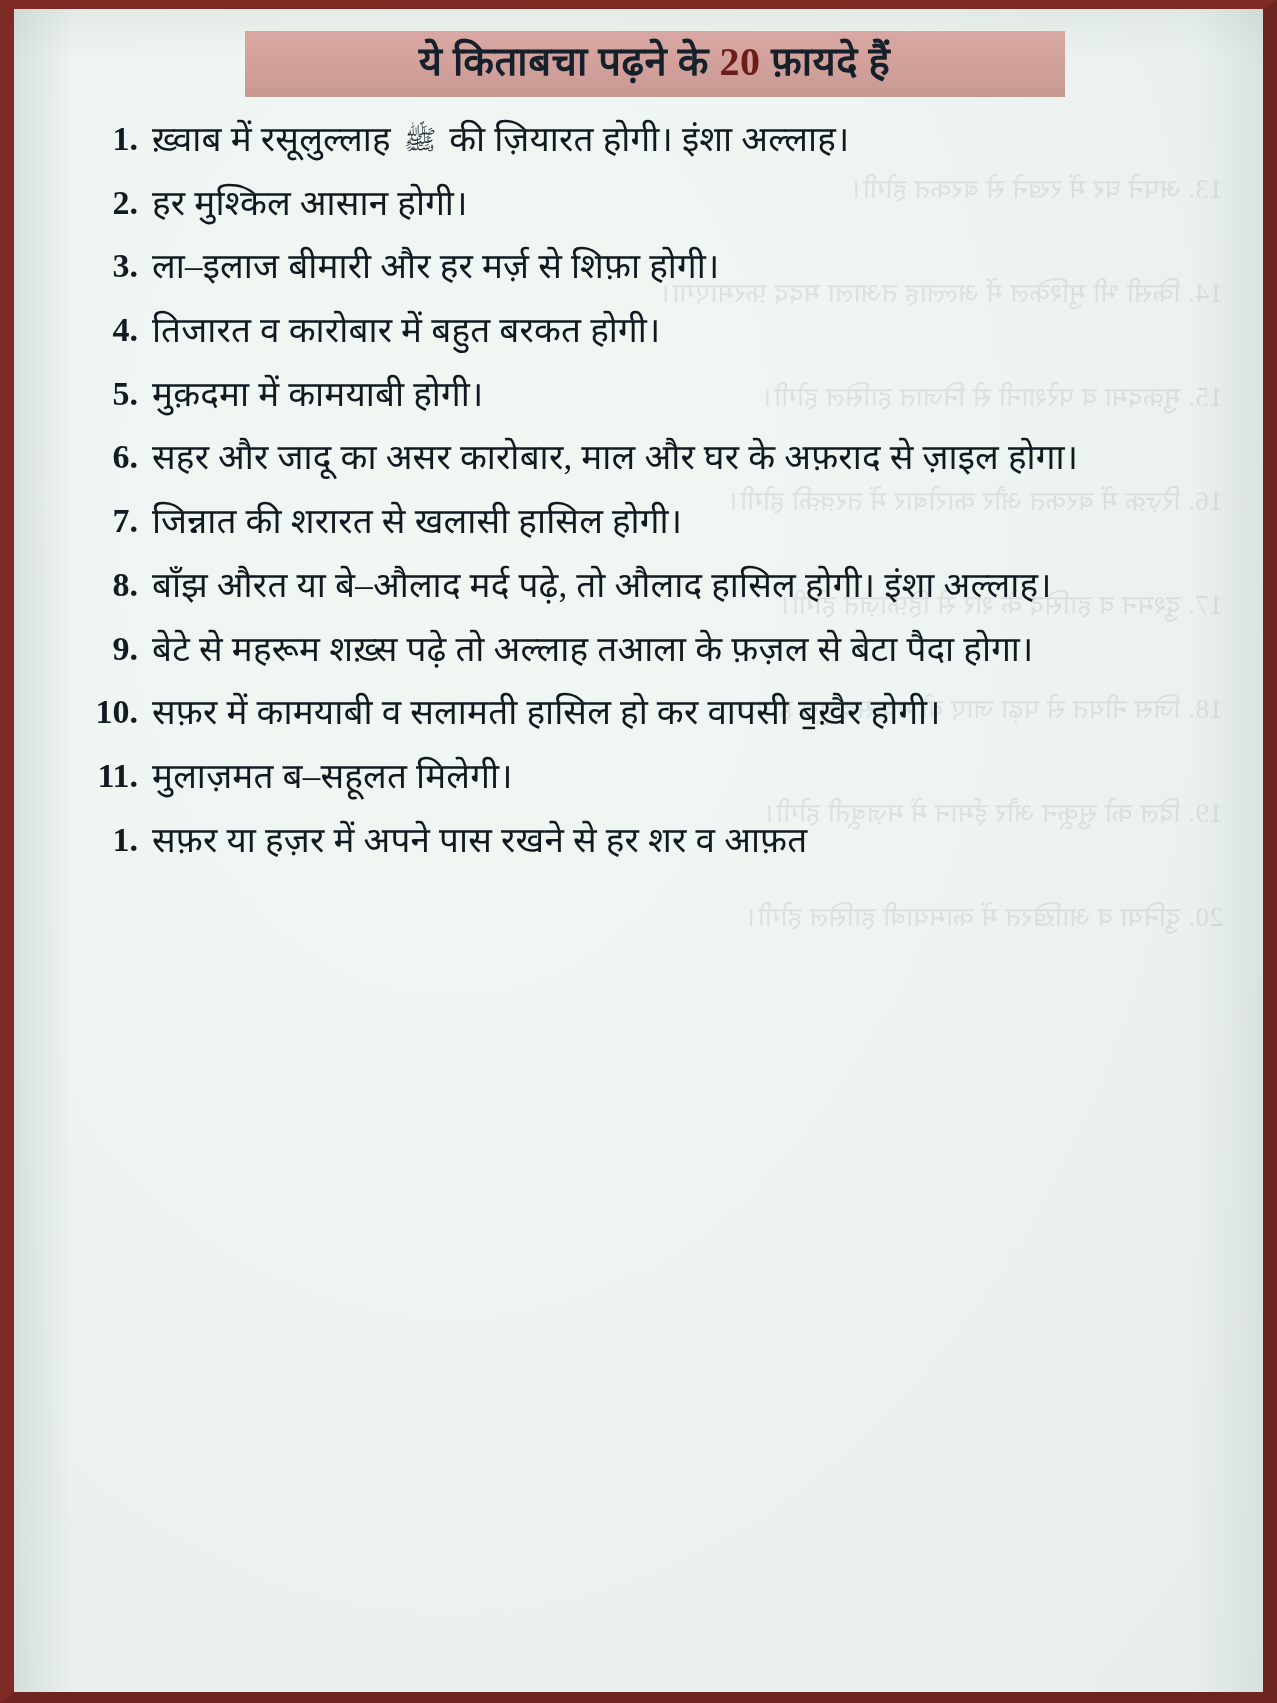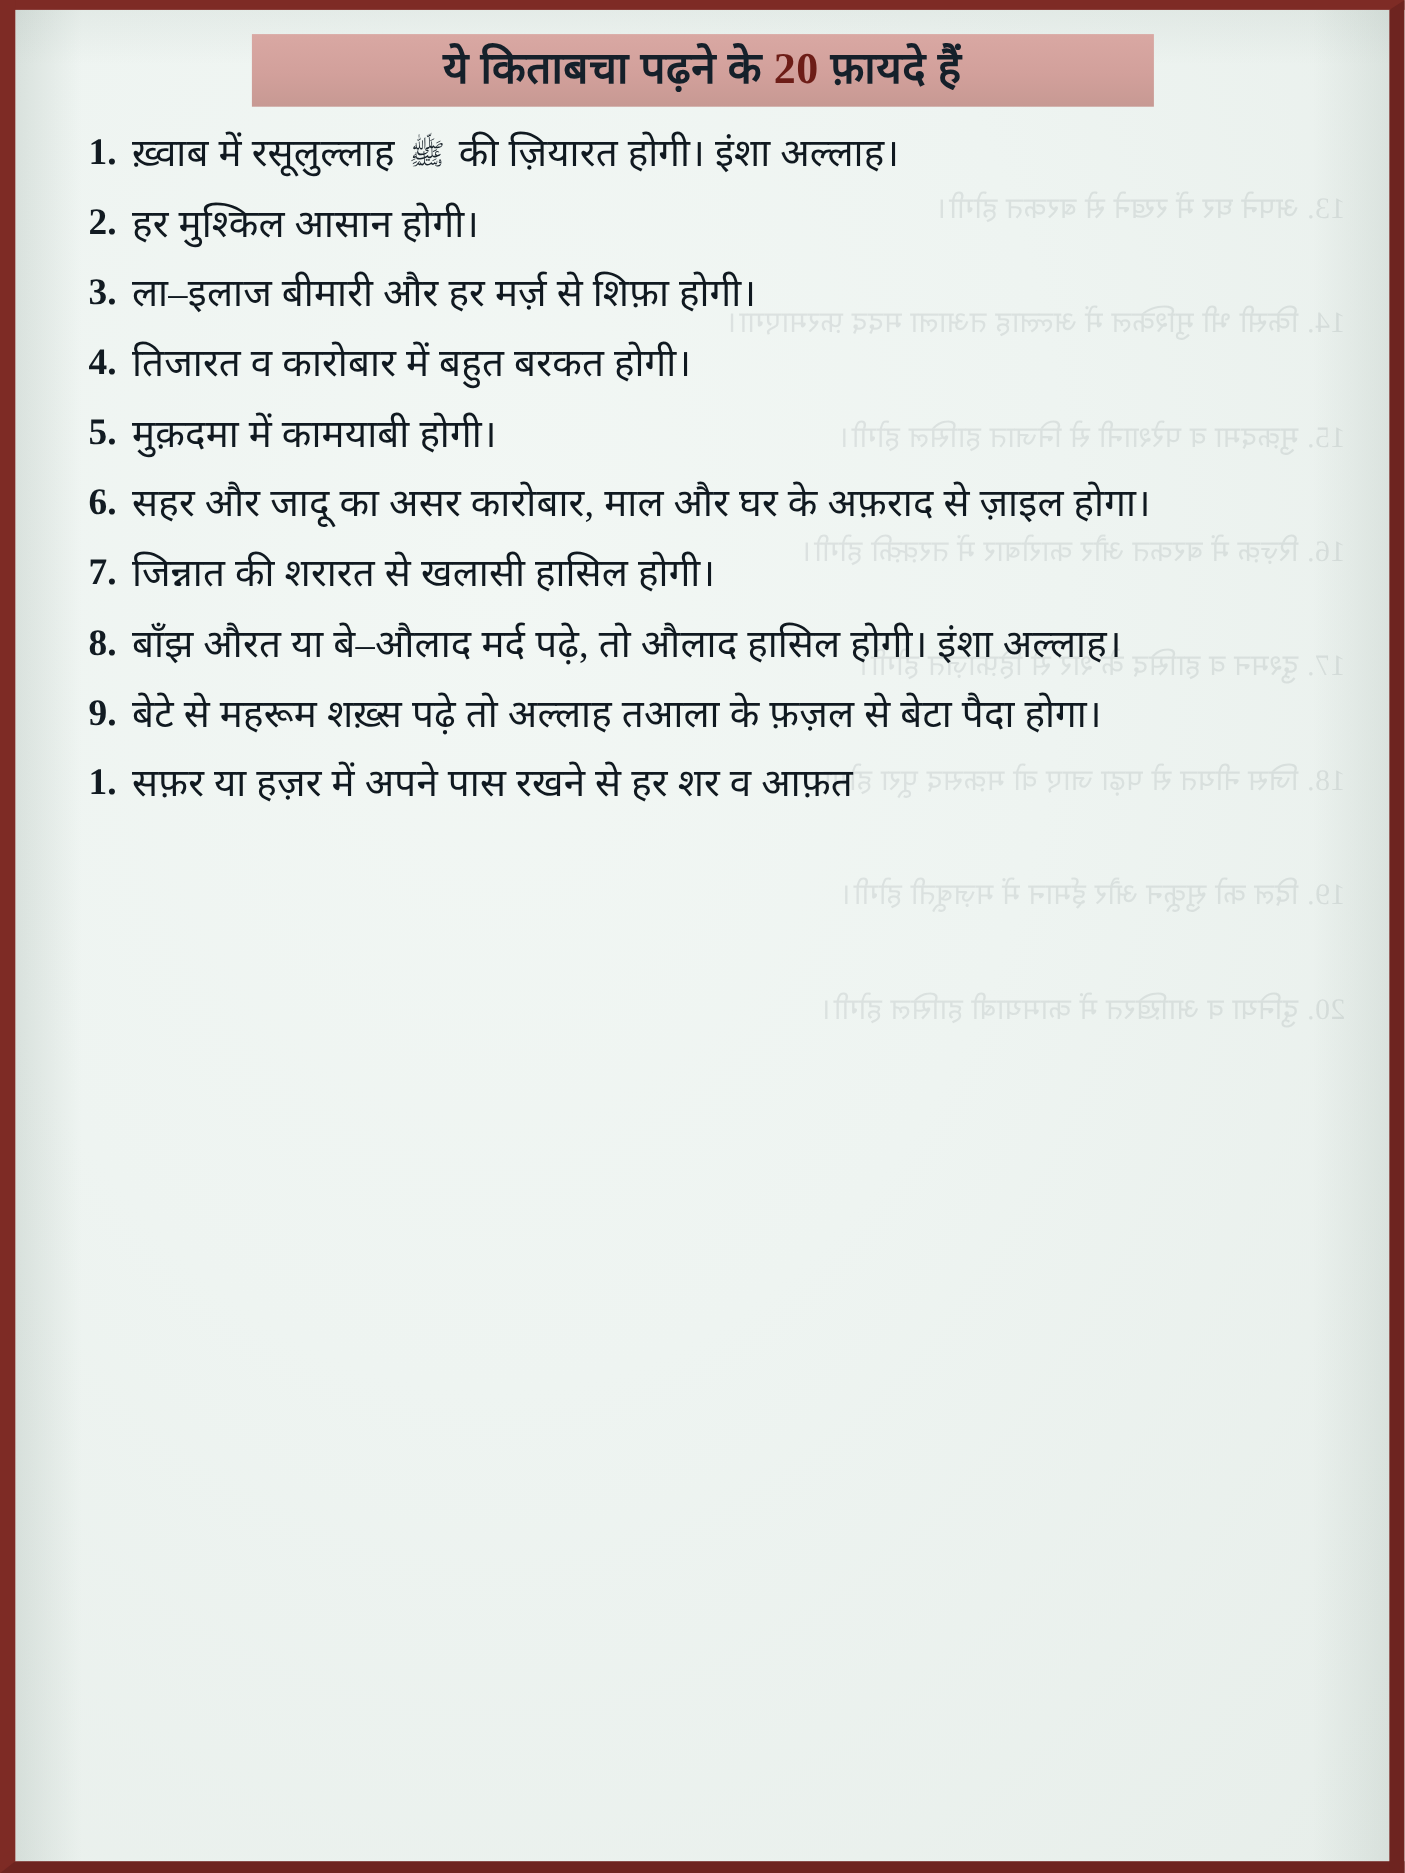--- a/index.html
+++ b/index.html
@@ -20,20 +20,21 @@
     width: 1277px;
     height: 1703px;
     box-sizing: border-box;
     background:
       radial-gradient(ellipse at 35% 30%, #f2f7f4 0%, #eef4f1 45%, #e7eeea 100%);
     border-left: 14px solid #7e2b25;
     border-top: 9px solid #7e2b25;
     border-right: 14px solid #6e2420;
     border-bottom: 11px solid #6e2420;
     overflow: hidden;
+    padding-left: 32px;
   }
 
   
   .paper-shade {
     position: absolute;
     inset: 0;
     pointer-events: none;
     background:
       linear-gradient(to right, rgba(120,140,130,0.18) 0px, rgba(255,255,255,0) 60px),
       linear-gradient(to left, rgba(120,140,130,0.14) 0px, rgba(255,255,255,0) 70px),
@@ -185,21 +186,29 @@
       <div class="item">
         <div class="item-num">8.</div>
         <div class="item-text">बाँझ औरत या बे–औलाद मर्द पढ़े, तो औलाद हासिल होगी। इंशा अल्लाह।</div>
       </div>
 
       <div class="item">
         <div class="item-num">9.</div>
         <div class="item-text">बेटे से महरूम शख़्स पढ़े तो अल्लाह तआला के फ़ज़ल से बेटा पैदा होगा।</div>
       </div>
 
-
+      <div class="item">
+        <div class="item-num">10.</div>
+        <div class="item-text">सफ़र में कामयाबी व सलामती हासिल हो कर वापसी ब॒ख़ैर होगी।</div>
+      </div>
+
+      <div class="item">
+        <div class="item-num">11.</div>
+        <div class="item-text">मुलाज़मत ब–सहूलत मिलेगी।</div>
+      </div>
 
       <div class="item">
         <div class="item-num">1.</div>
         <div class="item-text">सफ़र या हज़र में अपने पास रखने से हर शर व आफ़त</div>
       </div>
 
     </div>
   </div>
 </div>
 

